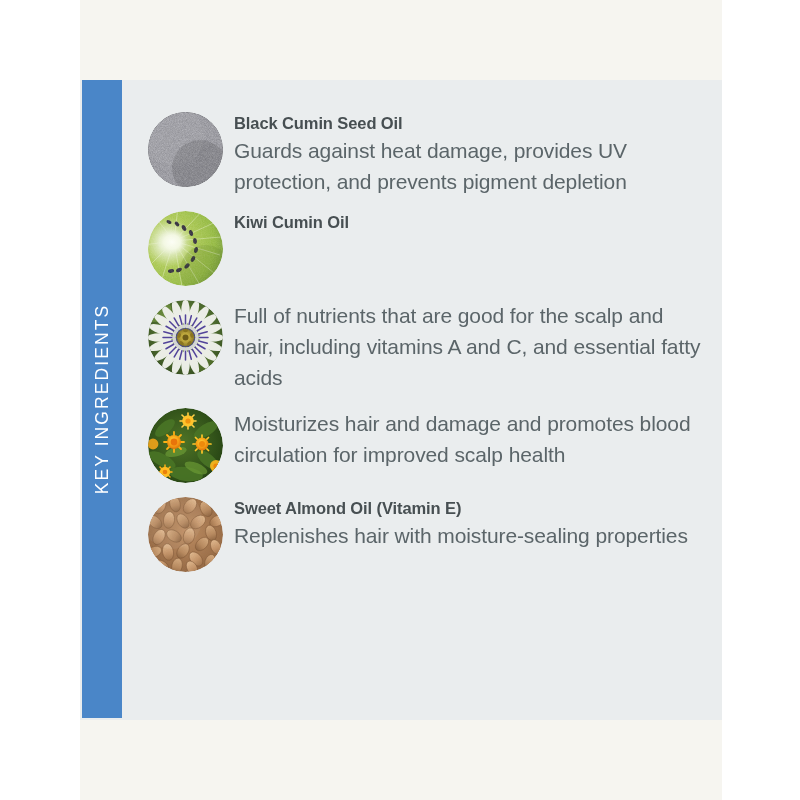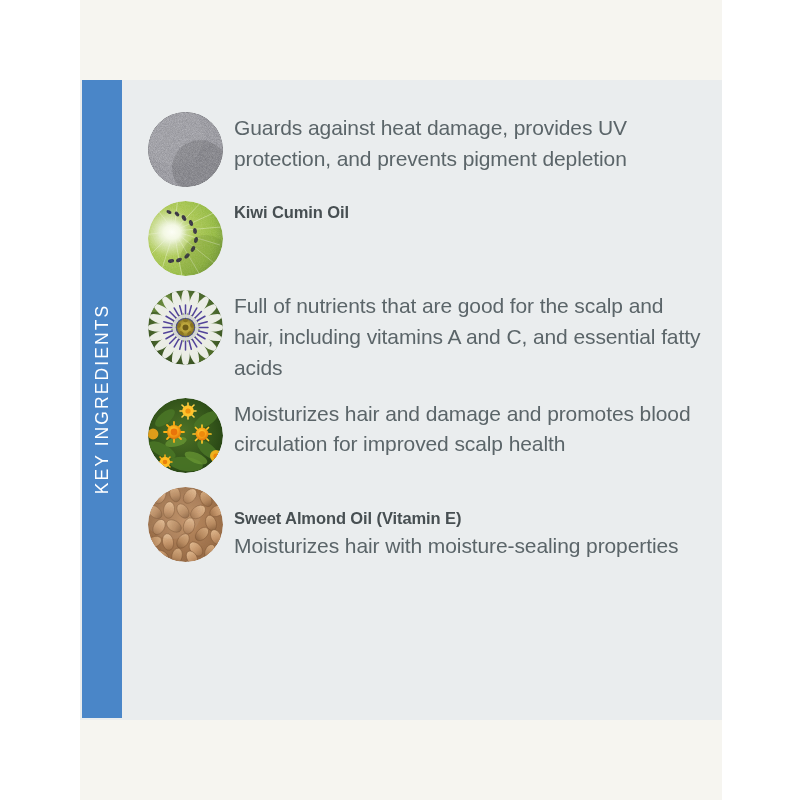--- a/index.html
+++ b/index.html
@@ -60,21 +60,21 @@
     left:68px; top:32px;
     width:560px;
   }
 
   .row {
     position:relative;
     display:flex;
     align-items:flex-start;
     margin-bottom:14px;
   }
-  .row:last-child { margin-bottom:0;align-items:flex-end; }
+  .row:last-child { margin-bottom:0; }
 
   .thumb {
     flex:0 0 auto;
     width:75px; height:75px;
     border-radius:50%;
     margin-right:11px;
     overflow:hidden;
     position:relative;
   }
   .thumb svg { display:block; width:75px; height:75px; }
@@ -137,20 +137,21 @@
             <g clip-path="url(#c1)">
               <rect width="75" height="75" fill="#2B2B2F"></rect>
               <rect width="75" height="75" filter="url(#grain1)"></rect>
               <rect width="75" height="75" filter="url(#grain1b)"></rect>
               <circle cx="26" cy="24" r="30" fill="#ffffff" opacity="0.05"></circle>
               <circle cx="52" cy="56" r="28" fill="#000000" opacity="0.12"></circle>
             </g>
           </svg>
         </div>
         <div class="copy">
+          <div class="title">Black Cumin Seed Oil</div>
           <div class="desc">Guards against heat damage, provides UV protection, and prevents pigment depletion</div>
         </div>
       </div>
 
       <div class="row">
         <div class="thumb">
           <svg viewBox="0 0 75 75" xmlns="http://www.w3.org/2000/svg" aria-hidden="true">
             <defs>
               <clipPath id="c2">
                   <circle cx="37.5" cy="37.5" r="37.5"></circle>
@@ -479,19 +480,19 @@
                 <ellipse cx="29" cy="69" rx="5.2" ry="7.9" fill="url(#alNut2)" transform="rotate(12 29 69)"></ellipse>
                 <ellipse cx="44" cy="71" rx="5.0" ry="7.6" fill="url(#alNut)" transform="rotate(-30 44 71)"></ellipse>
               </g>
               <rect width="75" height="75" filter="url(#alTex)"></rect>
               <circle cx="24" cy="22" r="30" fill="#ffffff" opacity="0.06"></circle>
             </g>
           </svg>
         </div>
         <div class="copy">
           <div class="title">Sweet Almond Oil (Vitamin E)</div>
-          <div class="desc">Moisturizes hair with moisture-sealing properties</div>
+          <div class="desc">Replenishes hair with moisture-sealing properties</div>
         </div>
       </div>
 
     </div>
   </div>
 </div>
 
 </body></html>

